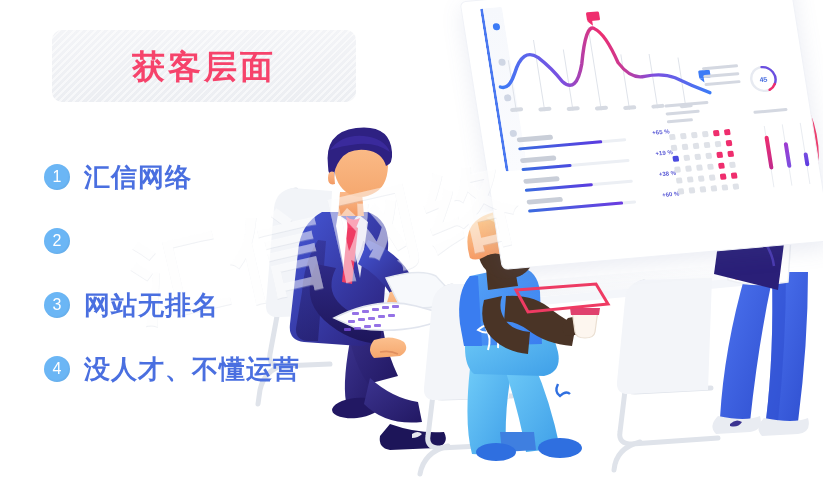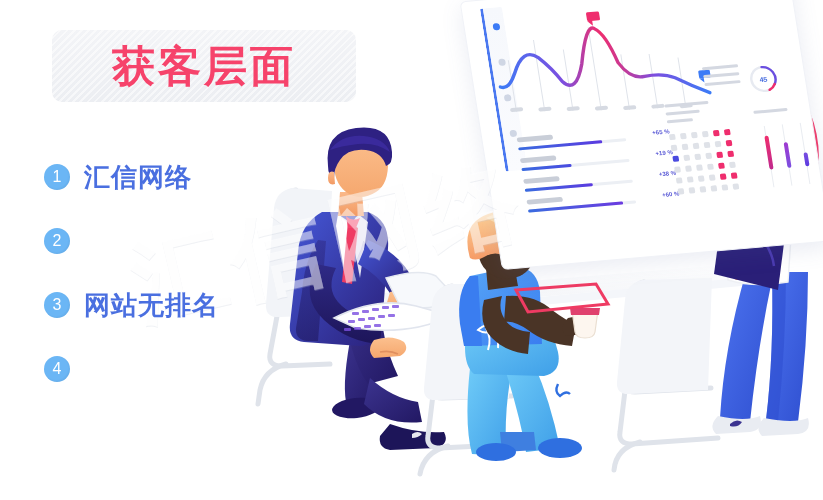--- a/index.html
+++ b/index.html
@@ -14,21 +14,21 @@
   
   .title-card{
     position:absolute; left:52px; top:30px; width:304px; height:72px;
     border-radius:10px;
     background:
       repeating-linear-gradient(135deg, rgba(255,255,255,.55) 0 2px, rgba(0,0,0,0) 2px 5px),
       linear-gradient(180deg,#f3f4f7 0%, #eceef2 100%);
     display:flex; align-items:center; justify-content:center;
   }
   .title-text{
-    font-size:43px; font-weight:bold; color:#f6436b;
+    font-size:33px; font-weight:bold; color:#f6436b;
     letter-spacing:3px; line-height:1;
   }
 
   .list{ position:absolute; left:44px; top:150px; width:320px; }
   .list-item{ display:flex; align-items:center; height:54px; margin-bottom:10px; }
   .badge{
     width:26px; height:26px; border-radius:50%;
     background:#6bb6f5; color:#fff;
     display:flex; align-items:center; justify-content:center;
     font-size:16px; line-height:1; flex:0 0 auto;
@@ -516,16 +516,17 @@
     </div>
     <div class="list-item">
       <span class="badge">2</span>
     </div>
     <div class="list-item">
       <span class="badge">3</span>
       <span class="list-label">网站无排名</span>
     </div>
     <div class="list-item">
       <span class="badge">4</span>
+      <span class="list-label">没人才、不懂运营</span>
     </div>
   </div>
 
 </div>
 
 </body></html>

